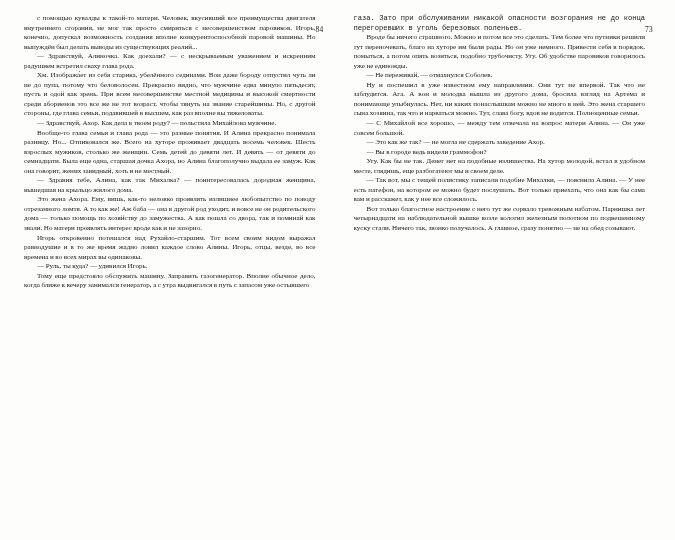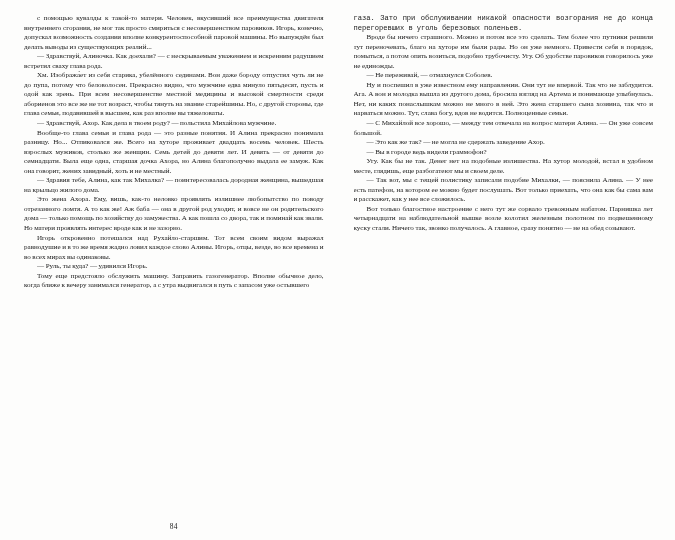--- a/index.html
+++ b/index.html
@@ -22,21 +22,20 @@
     background: #fdfdfc;
     display: flex;
     padding: 14px 10px 8px 10px;
   }
   .page {
     position: relative;
     box-sizing: border-box;
     width: 50%;
     height: 100%;
     display: flex;
-    flex-direction: column;
     justify-content: flex-end;
   }
   .page.left {
     padding: 0 14px 0 14px;
   }
   .page.right {
     padding: 0 12px 0 16px;
   }
   .column {
     flex: 1 1 auto;
@@ -106,15 +105,16 @@
       <p class="para">Вроде бы ничего страшного. Можно и потом все это сделать. Тем более что путники решили тут переночевать, благо на хуторе им были рады. Но он уже немного. Привести себя в порядок, помыться, а потом опять возиться, подобно трубочисту. Угу. Об удобстве паровиков говорилось уже не единожды.</p>
       <p class="para dash">— Не переживай, — отмахнулся Соболев.</p>
       <p class="para">Ну и поспешил в уже известном ему направлении. Они тут не впервой. Так что не заблудится. Ага. А вон и молодка вышла из другого дома, бросила взгляд на Артема и понимающе улыбнулась. Нет, ни каких понаслышкам можно не много в ней. Это жена старшего сына хозяина, так что и нарваться можно. Тут, слава богу, вдов не водится. Полноценные семьи.</p>
       <p class="para dash">— С Михайлой все хорошо, — между тем отвечала на вопрос матери Алина. — Он уже совсем большой.</p>
       <p class="para dash">— Это как же так? — не могла не сдержать заведение Ахор.</p>
       <p class="para dash">— Вы в городе ведь видели граммофон?</p>
       <p class="para">Угу. Как бы не так. Денег нет на подобные излишества. На хутор молодой, встал в удобном месте, глядишь, еще разбогатеют мы и своем деле.</p>
       <p class="para dash">— Так вот, мы с тещей полистику записали подобие Михалки, — пояснила Алина. — У нее есть патефон, на котором ее можно будет послушать. Вот только приехать, что она как бы сама вам и расскажет, как у нее все сложилось.</p>
       <p class="para">Вот только благостное настроение с него тут же сорвало тревожным набатом. Парнишка лет четырнадцати на наблюдательной вышке возле колотил железным полотном по подвешенному кускy стали. Ничего так, звонко получалось. А главное, сразу понятно — не на обед созывают.</p>
     </div>
+    <div class="folio">73</div>
   </div>
 
 </div>
 
 </body></html>

